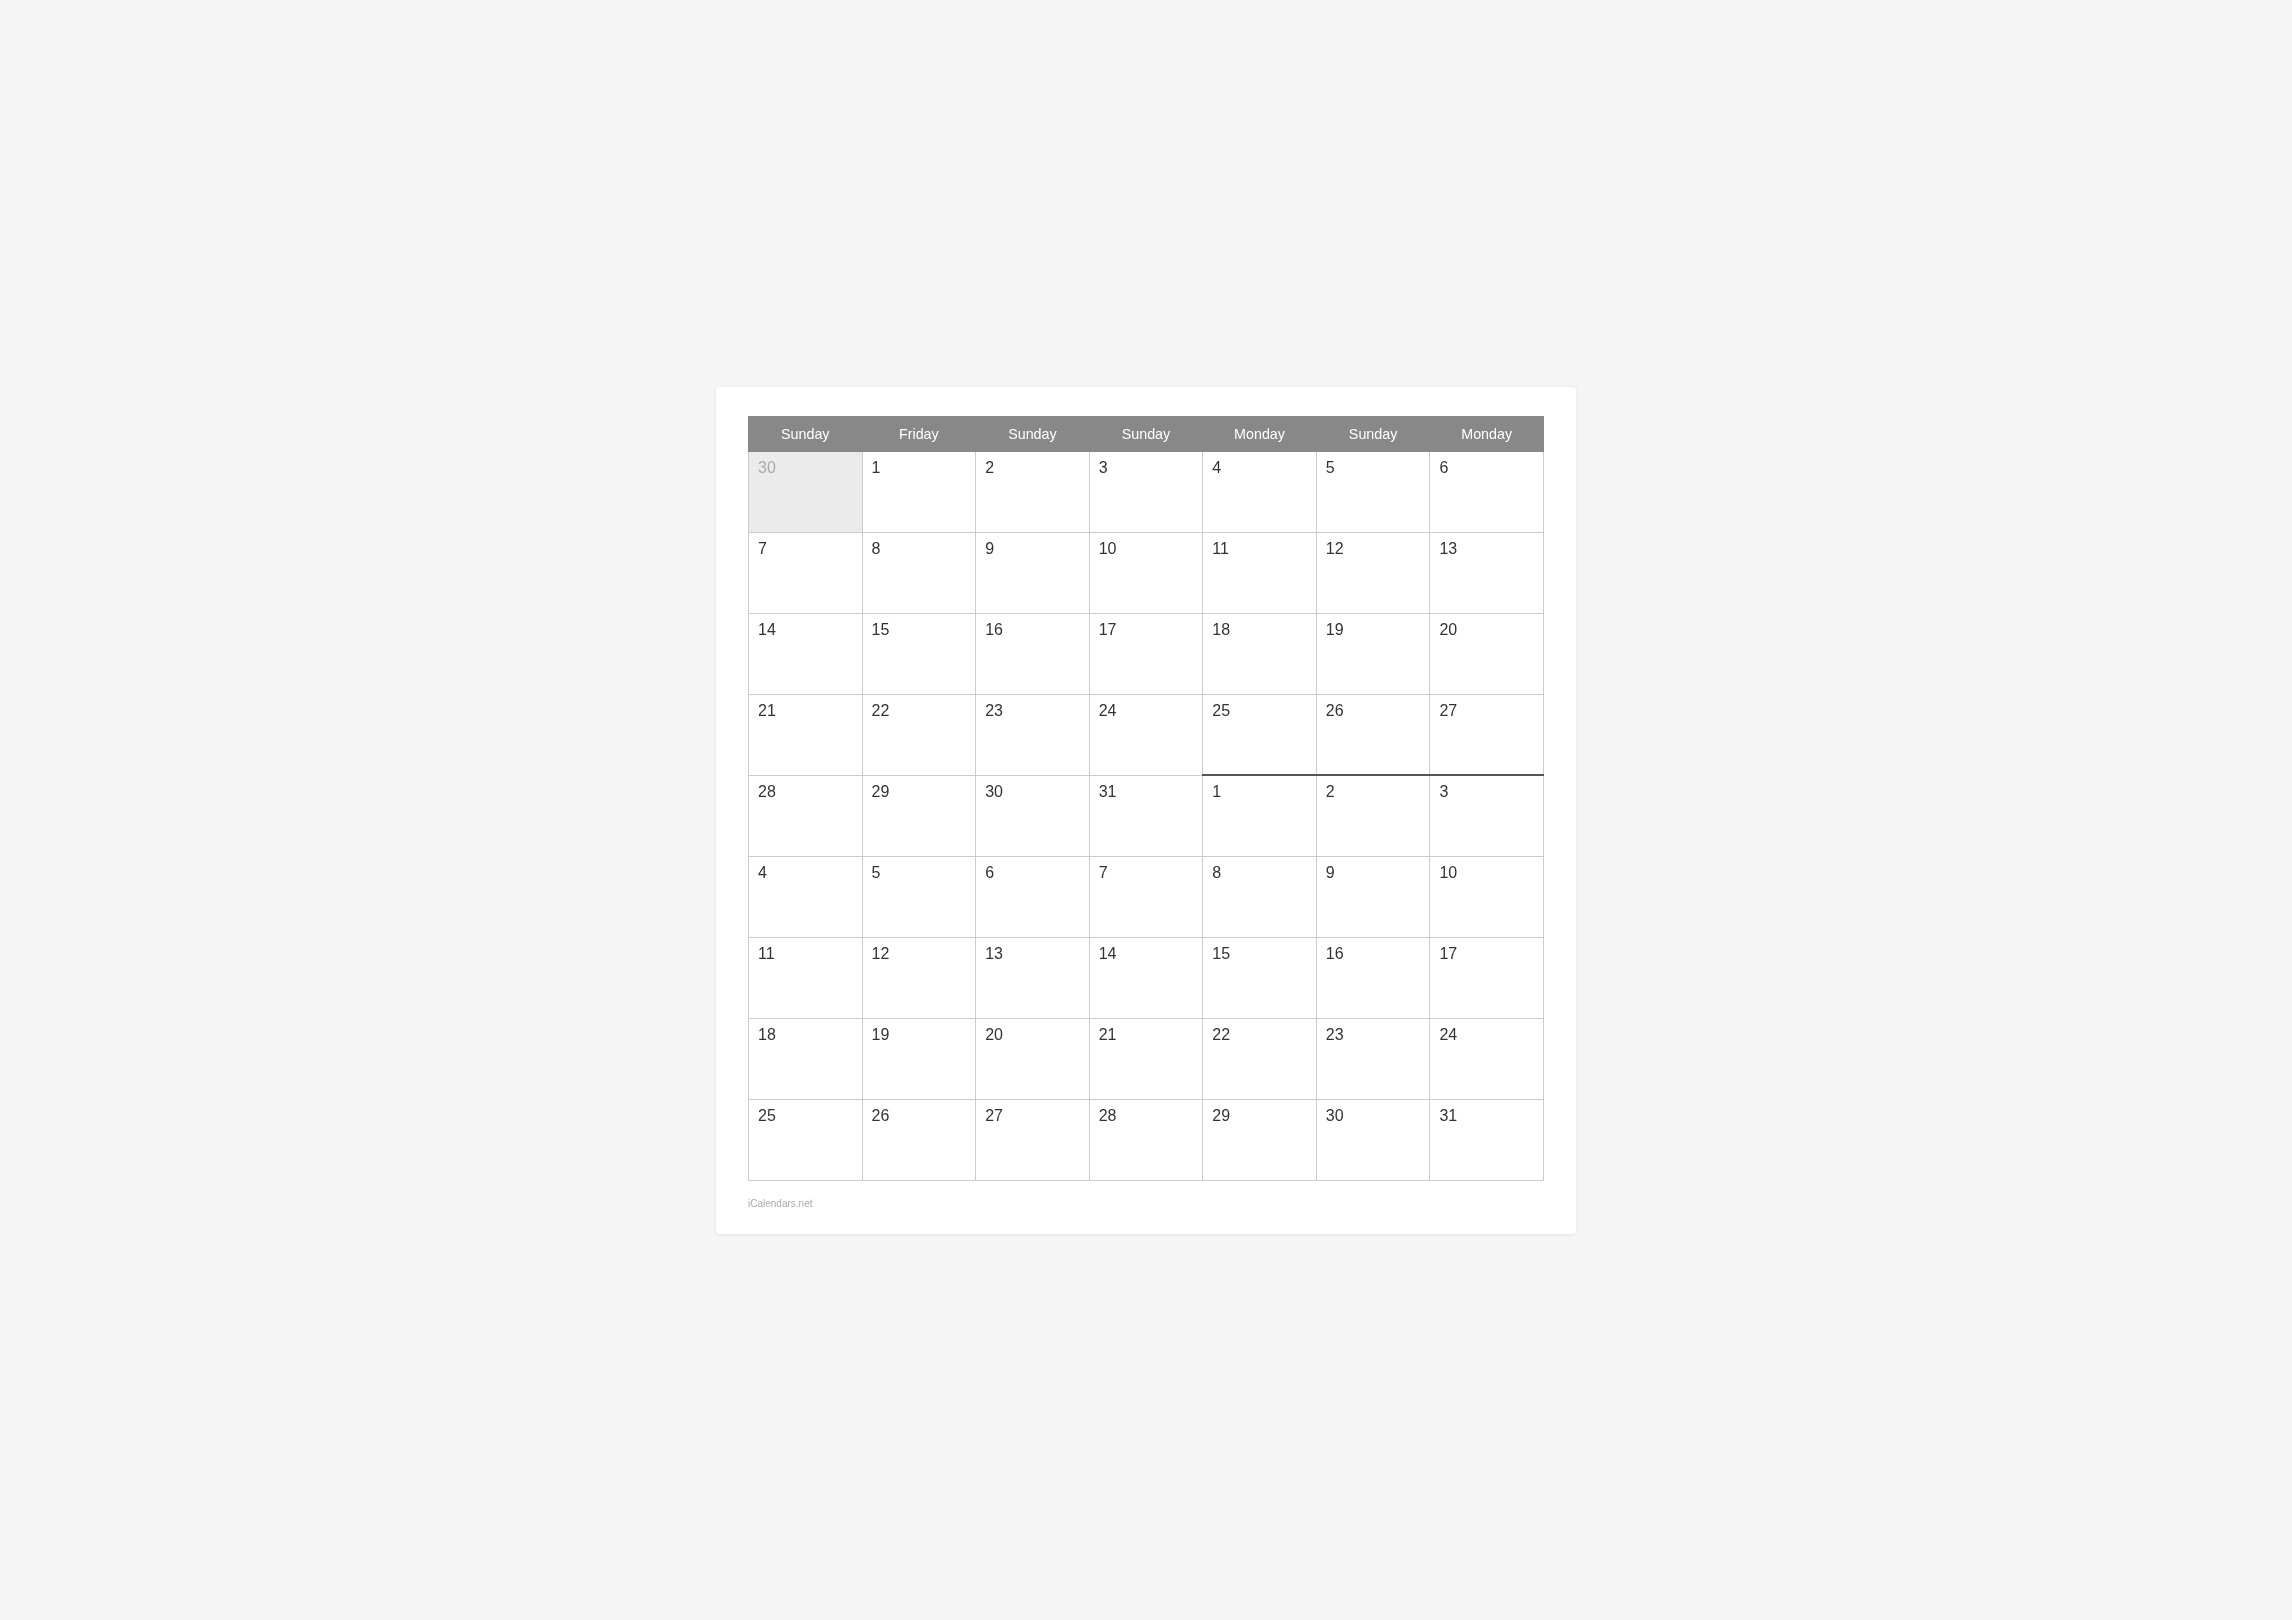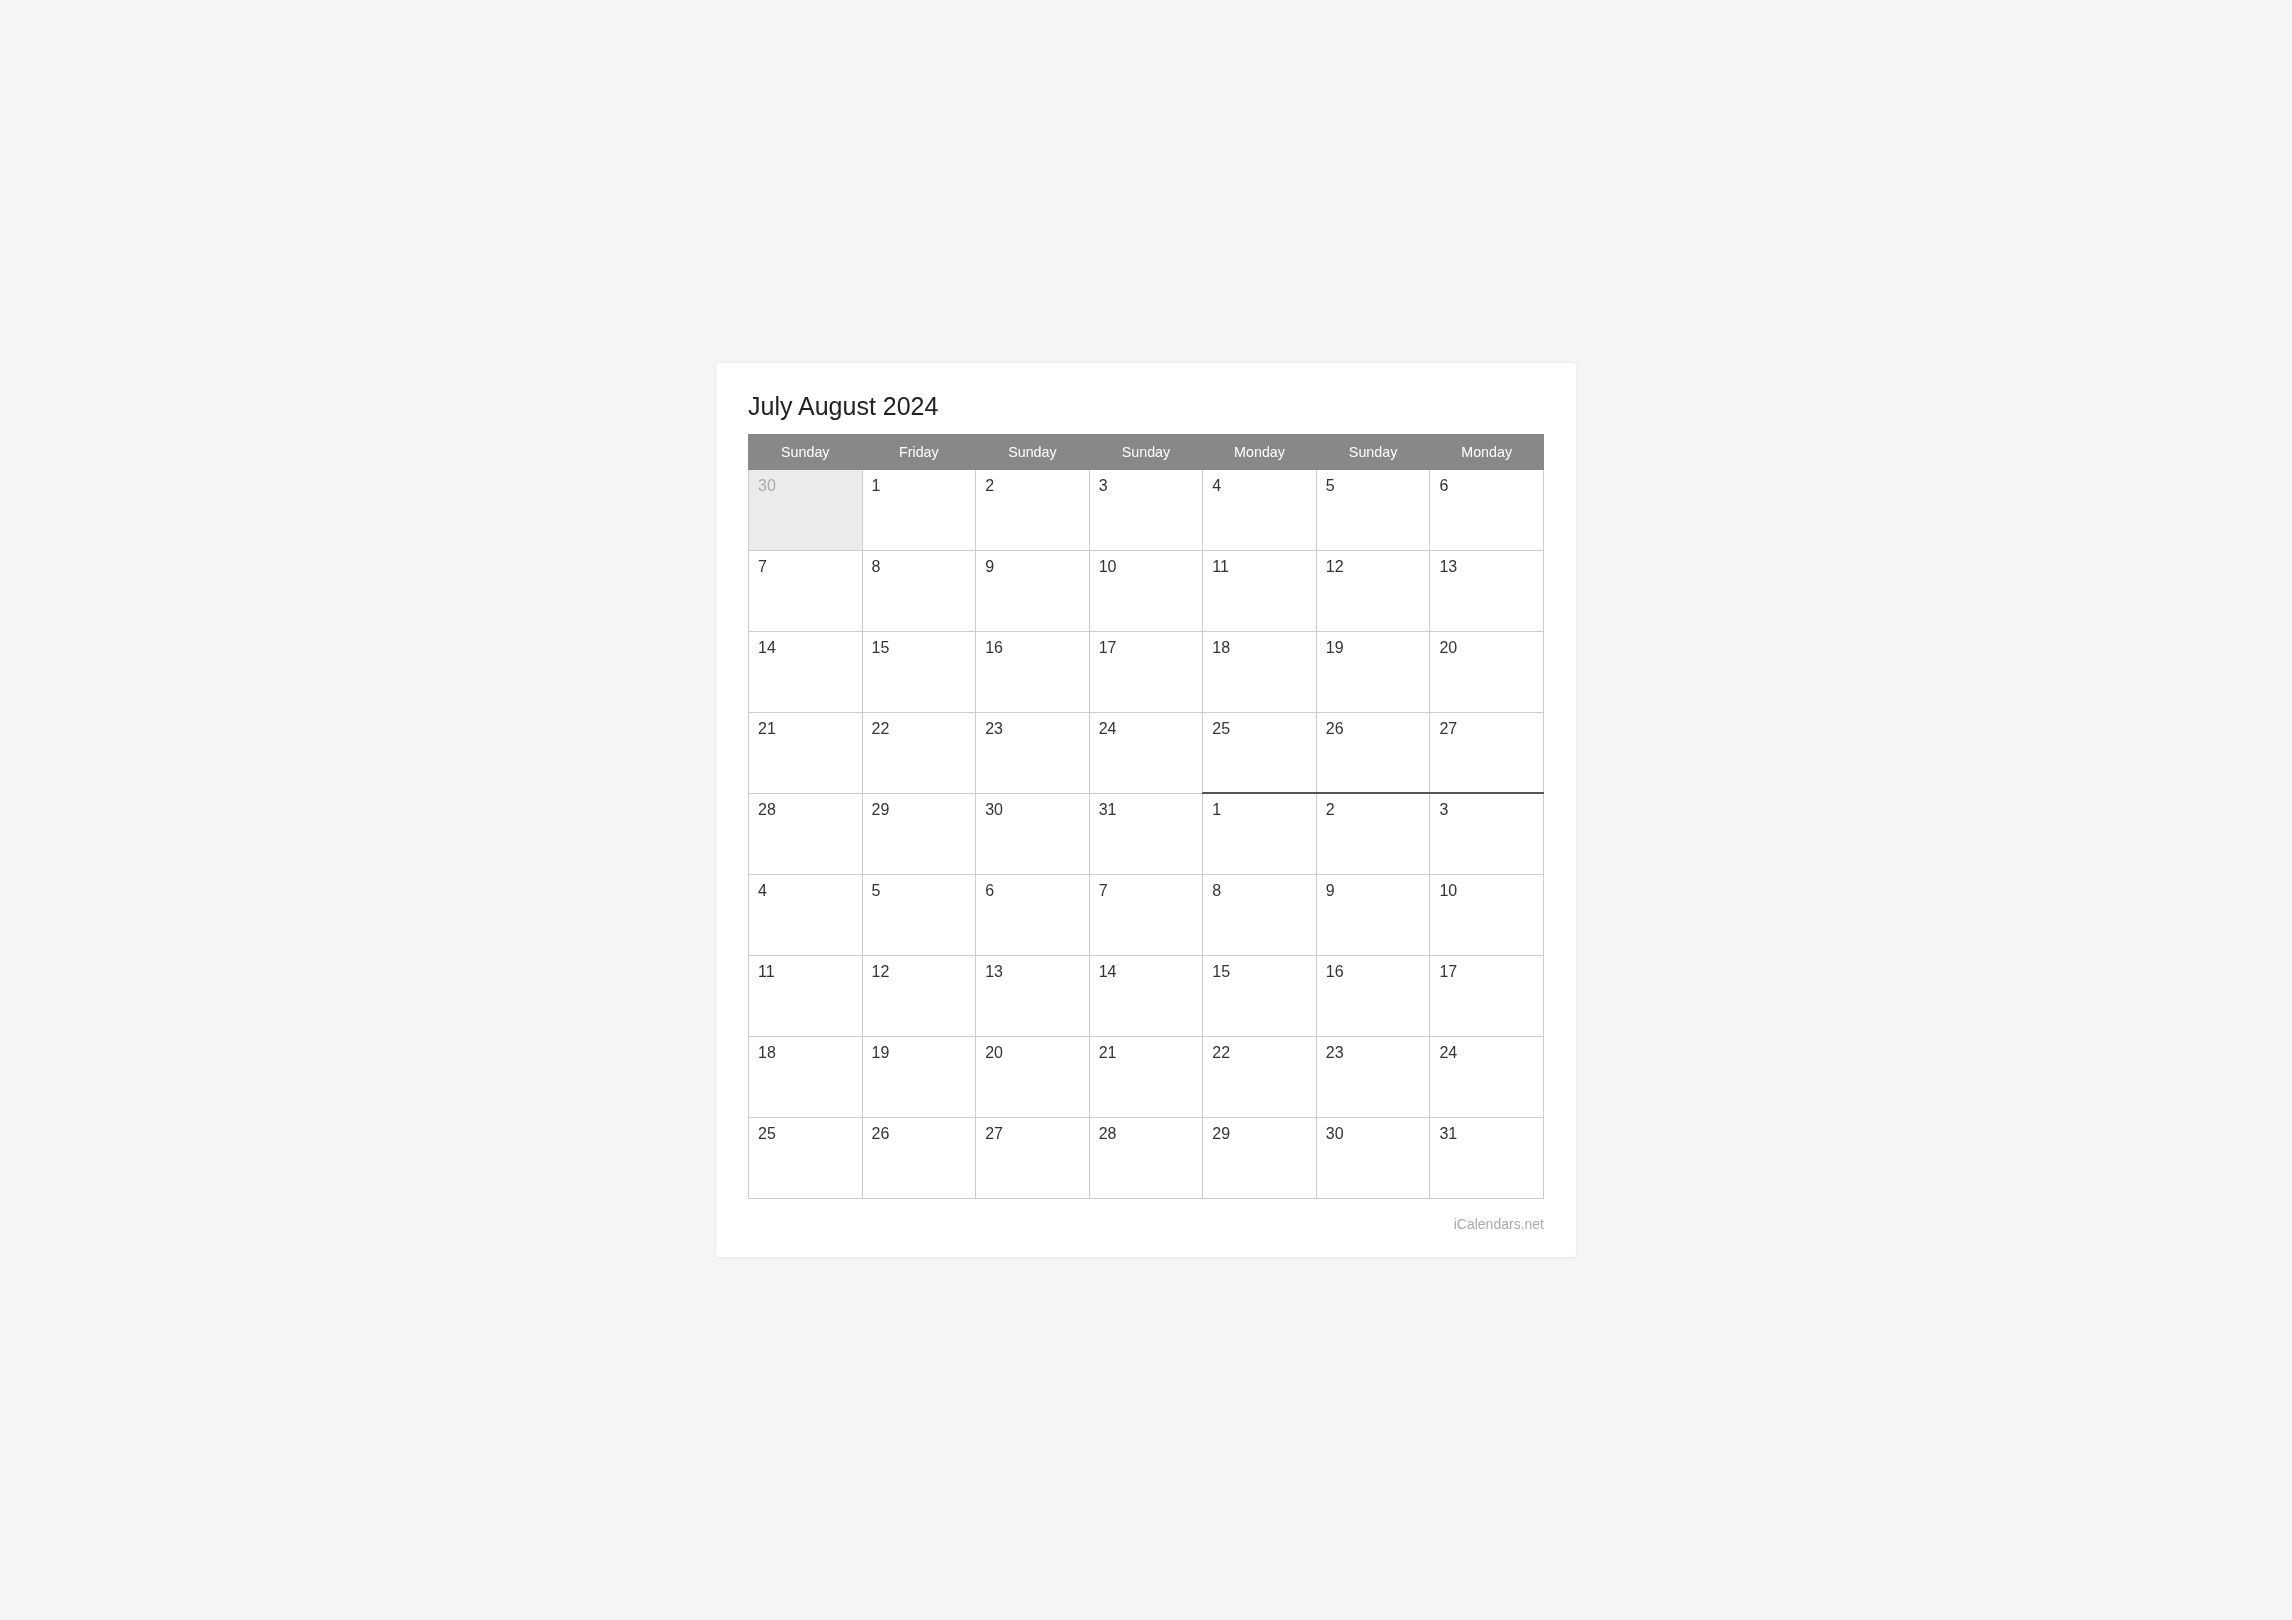--- a/index.html
+++ b/index.html
@@ -61,31 +61,29 @@
     .calendar-table tbody tr td.outside-month {
       background: #ebebeb;
       color: #aaa;
     }
 
     .calendar-table tbody tr td.august-start {
       border-top: 2.2px solid #555;
     }
 
     .watermark {
-      text-align: right;
-      font-size: 14px;
+      font-size: 10px;
       color: #aaa;
       margin-top: 17px;
     }
   </style>
 </head>
 <body>
 
 <div class="calendar-container">
-  <h1 class="calendar-title">July August 2024</h1>
   <table class="calendar-table">
     <thead>
       <tr>
       <th>Sunday</th>
           <th>Friday</th>
           <th>Sunday</th>
           <th>Sunday</th>
           <th>Monday</th>
           <th>Sunday</th>
           <th>Monday</th>

